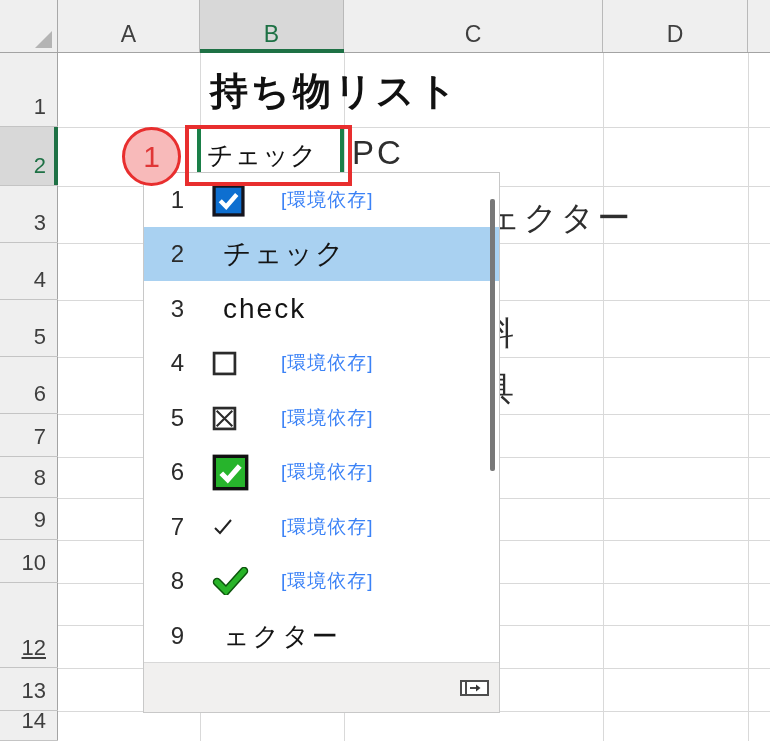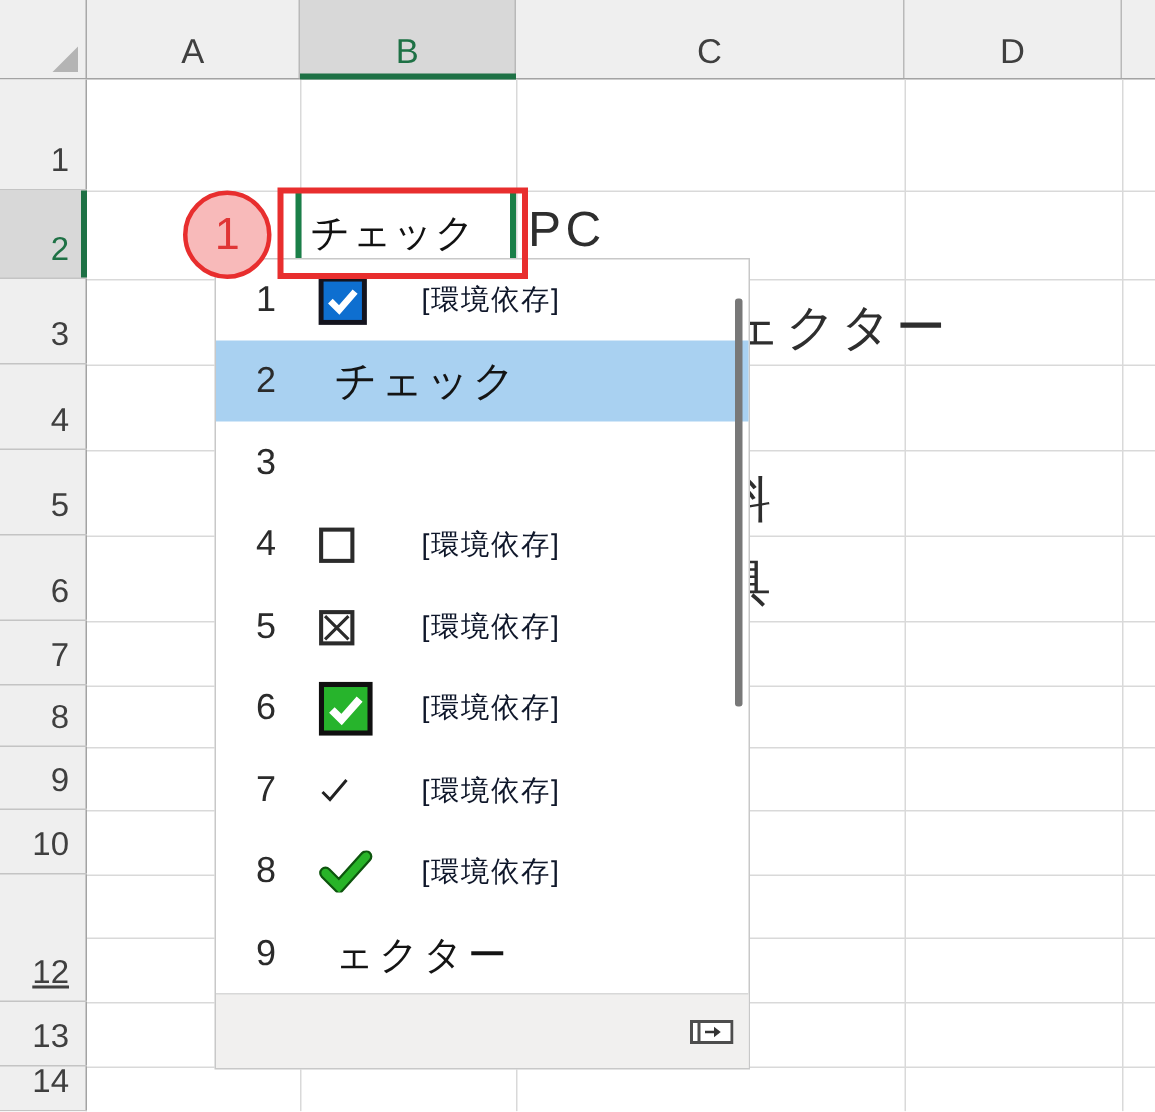--- a/index.html
+++ b/index.html
@@ -31,21 +31,21 @@
   .editbar { position:absolute; width:4px; height:56px; background:#1a7f48; z-index:6; }
 
   
   .ime { position:absolute; left:143px; top:172px; width:357px; height:541px; background:#fff; border:1px solid #c8c8c8; z-index:10; }
   .ime-item { position:absolute; left:0; width:355px; height:54px; }
   .ime-item.sel { background:#a9d1f1; }
   .ime-num { position:absolute; left:10px; top:0; width:30px; height:54px; display:flex; align-items:center; justify-content:flex-end; font-size:24px; color:#2b2b2b; }
   .ime-glyph { position:absolute; left:68px; top:0; width:46px; height:54px; display:flex; align-items:center; }
   .ime-text { position:absolute; left:79px; top:0; height:54px; display:flex; align-items:center; font-size:28px; color:#141414; letter-spacing:2px; }
   .ime-text.fw { font-size:26px; letter-spacing:3px; }
-  .ime-ann { position:absolute; left:137px; top:0; height:54px; display:flex; align-items:center; font-size:19px; color:#0f172a; letter-spacing:1px; }
+  .ime-ann { position:absolute; left:137px; top:0; height:54px; display:flex; align-items:center; font-size:19px; color:#3b82f6; letter-spacing:1px; }
   .ime-scroll { position:absolute; left:346px; top:26px; width:5px; height:272px; background:#787878; border-radius:2px; }
   .ime-footer { position:absolute; left:0; top:489px; width:355px; height:50px; background:#f1f0ef; border-top:1px solid #d8d8d8; }
   .ime-expand { position:absolute; right:10px; top:17px; width:29px; height:16px; cursor:pointer; }
 
   
   .callout-rect { position:absolute; left:185px; top:125px; width:167px; height:61px; border:4px solid #e82e2e; z-index:30; }
   .callout-circle { position:absolute; left:122px; top:127px; width:59px; height:59px; border:3px solid #e82e2e; border-radius:50%; background:#f8baba; display:flex; align-items:center; justify-content:center; font-size:30px; color:#e03636; z-index:31; }
 </style>
 </head>
 <body>
@@ -90,20 +90,21 @@
   <div class="hline" style="top:357px;"></div>
   <div class="hline" style="top:414px;"></div>
   <div class="hline" style="top:457px;"></div>
   <div class="hline" style="top:498px;"></div>
   <div class="hline" style="top:540px;"></div>
   <div class="hline" style="top:583px;"></div>
   <div class="hline" style="top:625px;"></div>
   <div class="hline" style="top:668px;"></div>
   <div class="hline" style="top:711px;"></div>
 
+  <div class="celltext title" style="left:210px;top:66px;">持ち物リスト</div>
   <div class="editbar" style="left:197px;top:128px;"></div>
   <div class="editbar" style="left:340px;top:128px;"></div>
   <div class="celltext compose" style="left:207px;top:138px;">チェック</div>
   <div class="celltext bigcell" style="left:352px;top:134px;">PC</div>
   <div class="celltext bigcell" style="left:487px;top:196px;">ェクター</div>
   <div class="celltext bigcell" style="left:481px;top:311px;">料</div>
   <div class="celltext bigcell" style="left:481px;top:367px;">具</div>
 
   <div class="ime">
 
@@ -118,20 +119,21 @@
       <span class="ime-ann">[環境依存]</span>
     </div>
 
     <div class="ime-item sel" style="top:54px;">
       <span class="ime-num">2</span>
       <span class="ime-text">チェック</span>
     </div>
 
     <div class="ime-item" style="top:109px;">
       <span class="ime-num">3</span>
+      <span class="ime-text">check</span>
     </div>
 
     <div class="ime-item" style="top:163px;">
       <span class="ime-num">4</span>
       <span class="ime-glyph">
         <svg width="25" height="25" viewBox="0 0 24 24">
             <rect x="2" y="2" width="20" height="20" fill="#fff" stroke="#2b2b2b" stroke-width="2.6"></rect>
           </svg>
       </span>
       <span class="ime-ann">[環境依存]</span>

